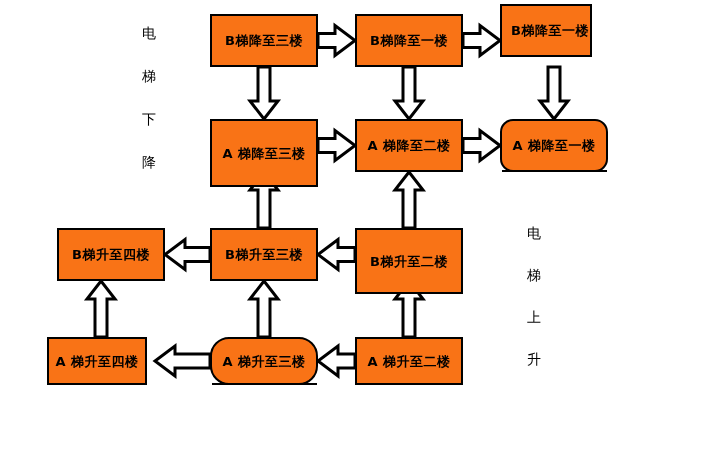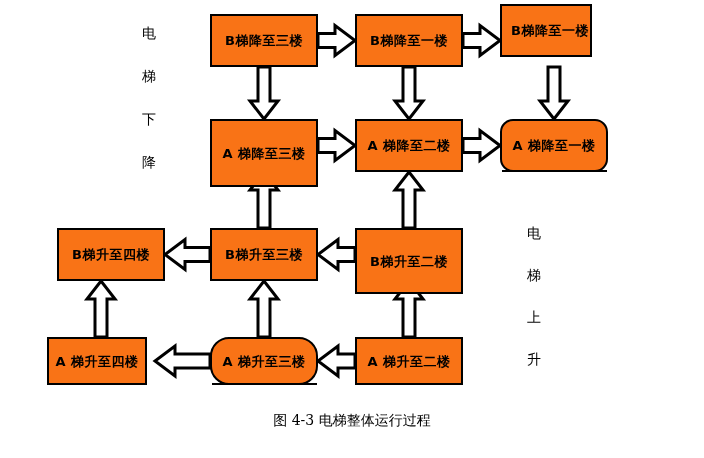--- a/index.html
+++ b/index.html
@@ -155,15 +155,14 @@
     <span>降</span>
   </div>
 
   <div class="vlabel" style="left:519px; top:226px;">
     <span style="margin-bottom:28px;">电</span>
     <span style="margin-bottom:28px;">梯</span>
     <span style="margin-bottom:28px;">上</span>
     <span>升</span>
   </div>
 
-  <div class="caption" style="top:412px;">图 4-3  电梯整体运行过程</div>
 
 </div>
 
 </body></html>

